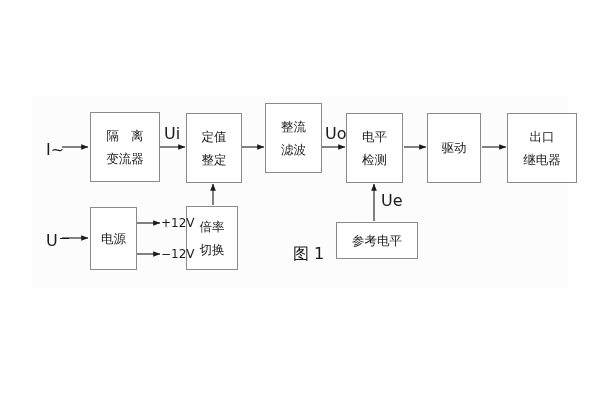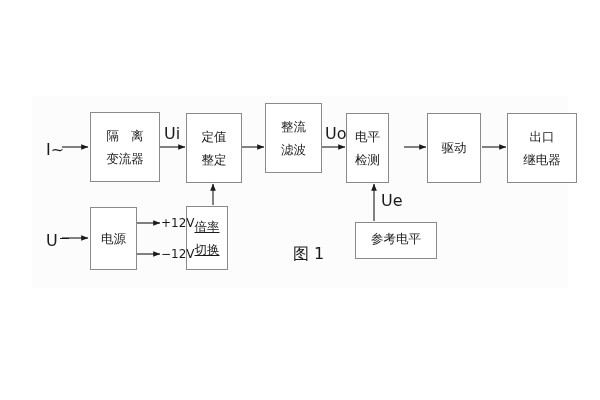--- a/index.html
+++ b/index.html
@@ -103,44 +103,44 @@
   <div class="blk" style="left:186px; top:113px; width:56px; height:70px;">
     <span class="ln">定值</span>
     <span class="ln">整定</span>
   </div>
 
   <div class="blk" style="left:265px; top:103px; width:57px; height:70px;">
     <span class="ln">整流</span>
     <span class="ln">滤波</span>
   </div>
 
-  <div class="blk" style="left:346px; top:113px; width:43px; height:70px;">
+  <div class="blk" style="left:346px; top:113px; width:57px; height:70px;">
     <span class="ln">电平</span>
     <span class="ln">检测</span>
   </div>
 
   <div class="blk" style="left:427px; top:113px; width:54px; height:70px;">
     <span class="ln">驱动</span>
   </div>
 
   <div class="blk" style="left:507px; top:113px; width:70px; height:70px;">
     <span class="ln">出口</span>
     <span class="ln">继电器</span>
   </div>
 
   <div class="blk" style="left:90px; top:207px; width:47px; height:63px;">
     <span class="ln">电源</span>
   </div>
 
-  <div class="blk" style="left:186px; top:206px; width:42px; height:64px;text-decoration:underline;">
+  <div class="blk" style="left:186px; top:206px; width:52px; height:64px;">
     <span class="ln">倍率</span>
     <span class="ln">切换</span>
   </div>
 
-  <div class="blk" style="left:355px; top:222px; width:82px; height:37px;font-family:Liberation Mono, monospace;">
+  <div class="blk" style="left:336px; top:222px; width:82px; height:37px;">
     <span class="ln">参考电平</span>
   </div>
 
   <span class="lbl" style="left:46px; top:140px;">I~</span>
   <span class="lbl" style="left:164px; top:124px;">Ui</span>
   <span class="lbl" style="left:325px; top:124px;">Uo</span>
   <span class="lbl" style="left:381px; top:191px;">Ue</span>
 
   <span class="lbl" style="left:46px; top:231px;">U</span>
   <span class="lbl small" style="left:161px; top:216px;">+12V</span>

